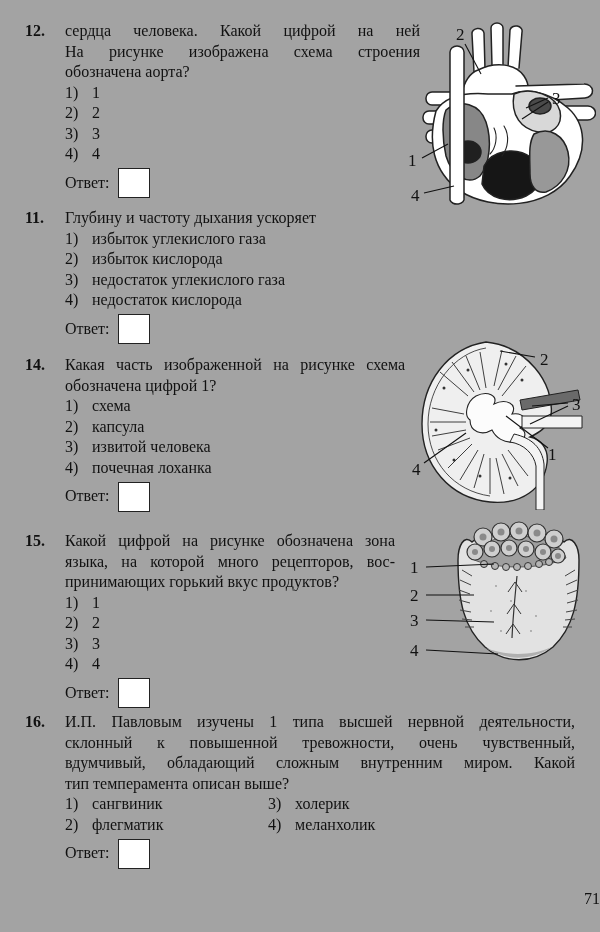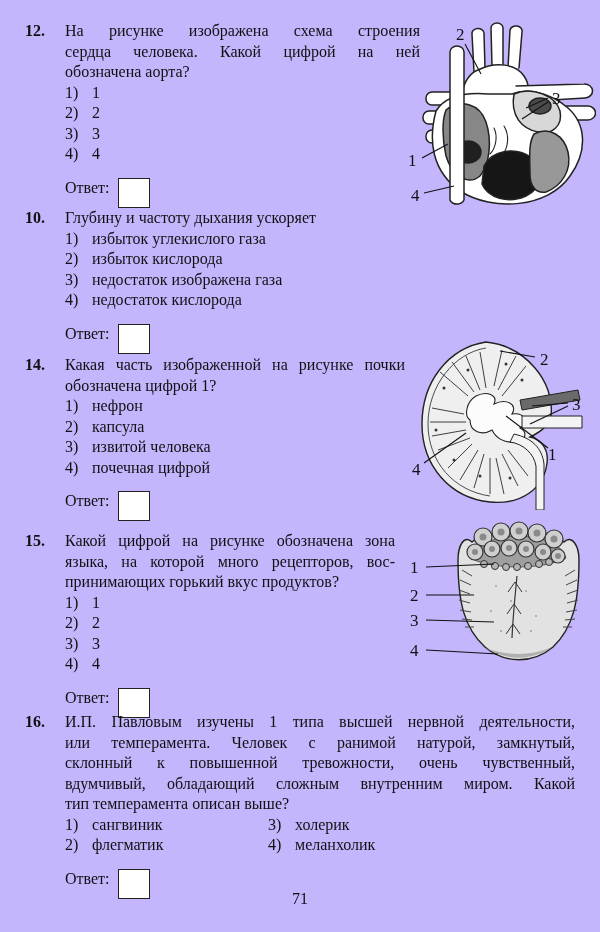--- a/index.html
+++ b/index.html
@@ -1,50 +1,50 @@
 <!DOCTYPE html>
 <html><head>
 <meta charset="utf-8">
 <style>
   html,body{margin:0;padding:0}
   body{background:#ffffff}
   .page{
-    position:relative;width:600px;height:932px;background:#c4b5fd;
+    position:relative;width:600px;height:932px;background:#a3a3a3;
     font-family:"Liberation Serif","DejaVu Serif",serif;
     font-size:16px;line-height:20.5px;color:#111;overflow:hidden;
   }
   .question{position:absolute;display:flex}
   .qnum{flex:none;width:40px;font-weight:bold}
   .qbody{flex:none}
   .q12 .qbody{width:355px}
   .q13 .qbody{width:420px}
   .q14 .qbody{width:340px}
   .q15 .qbody{width:330px}
   .q16 .qbody{width:510px}
   .qline{text-align:justify;text-align-last:justify}
   .qline.last{text-align:right;text-align-last:left}
   .option{display:flex}
   .onum{flex:none;width:27px}
   .options-2col{display:grid;grid-template-columns:203px 1fr}
-  .answer{display:flex;margin-top:13px;height:29px}
+  .answer{display:flex;align-items:center;margin-top:4px;height:29px}
   .abox{flex:none;width:30px;height:28px;border:1.5px solid #222;margin-left:8px;background:#fff}
   .fig{position:absolute}
   .fig svg text{font-family:"Liberation Serif","DejaVu Serif",serif;font-size:17px;fill:#111}
-  .pagenum{position:absolute;top:889px;left:0;width:100%;text-align:center}
+  .pagenum{position:absolute;top:889px;left:0;width:100%;text-align:right}
 </style>
 </head>
 <body>
 
 <div class="page">
 
   <div class="question q12" style="left:25px;top:21px">
     <div class="qnum">12.</div>
     <div class="qbody">
+      <div class="qline">сердца человека. Какой цифрой на ней</div>
       <div class="qline">На рисунке изображена схема строения</div>
-      <div class="qline">сердца человека. Какой цифрой на ней</div>
       <div class="qline last">обозначена аорта?</div>
       <div class="options">
         <div class="option">
             <span class="onum">1)</span>
             <span>1</span>
           </div>
         <div class="option">
             <span class="onum">2)</span>
             <span>2</span>
           </div>
@@ -105,69 +105,69 @@
         <line x1="26" y1="177" x2="56" y2="170"></line>
       </g>
       <text x="58" y="24">2</text>
       <text x="154" y="88">3</text>
       <text x="10" y="150">1</text>
       <text x="13" y="185">4</text>
     </svg>
   </div>
 
   <div class="question q13" style="left:25px;top:208px">
-    <div class="qnum">10.</div>
+    <div class="qnum">11.</div>
     <div class="qbody">
       <div class="qline last">Глубину и частоту дыхания ускоряет</div>
       <div class="options">
         <div class="option">
             <span class="onum">1)</span>
             <span>избыток углекислого газа</span>
           </div>
         <div class="option">
             <span class="onum">2)</span>
             <span>избыток кислорода</span>
           </div>
         <div class="option">
             <span class="onum">3)</span>
-            <span>недостаток изображена газа</span>
+            <span>недостаток углекислого газа</span>
           </div>
         <div class="option">
             <span class="onum">4)</span>
             <span>недостаток кислорода</span>
           </div>
       </div>
       <div class="answer">
         <span>Ответ:</span>
         <span class="abox"></span>
       </div>
     </div>
   </div>
 
   <div class="question q14" style="left:25px;top:355px">
     <div class="qnum">14.</div>
     <div class="qbody">
-      <div class="qline">Какая часть изображенной на рисунке почки</div>
+      <div class="qline">Какая часть изображенной на рисунке схема</div>
       <div class="qline last">обозначена цифрой 1?</div>
       <div class="options">
         <div class="option">
             <span class="onum">1)</span>
-            <span>нефрон</span>
+            <span>схема</span>
           </div>
         <div class="option">
             <span class="onum">2)</span>
             <span>капсула</span>
           </div>
         <div class="option">
             <span class="onum">3)</span>
             <span>извитой человека</span>
           </div>
         <div class="option">
             <span class="onum">4)</span>
-            <span>почечная цифрой</span>
+            <span>почечная лоханка</span>
           </div>
       </div>
       <div class="answer">
         <span>Ответ:</span>
         <span class="abox"></span>
       </div>
     </div>
   </div>
 
   <div class="fig" style="left:410px;top:336px">
@@ -310,21 +310,20 @@
       <text x="14" y="85">2</text>
       <text x="14" y="110">3</text>
       <text x="14" y="140">4</text>
     </svg>
   </div>
 
   <div class="question q16" style="left:25px;top:712px">
     <div class="qnum">16.</div>
     <div class="qbody">
       <div class="qline">И.П. Павловым изучены 1 типа высшей нервной деятельности,</div>
-      <div class="qline">или темперамента. Человек с ранимой натурой, замкнутый,</div>
       <div class="qline">склонный к повышенной тревожности, очень чувственный,</div>
       <div class="qline">вдумчивый, обладающий сложным внутренним миром. Какой</div>
       <div class="qline last">тип темперамента описан выше?</div>
       <div class="options options-2col">
         <div class="option">
             <span class="onum">1)</span>
             <span>сангвиник</span>
           </div>
         <div class="option">
             <span class="onum">3)</span>

